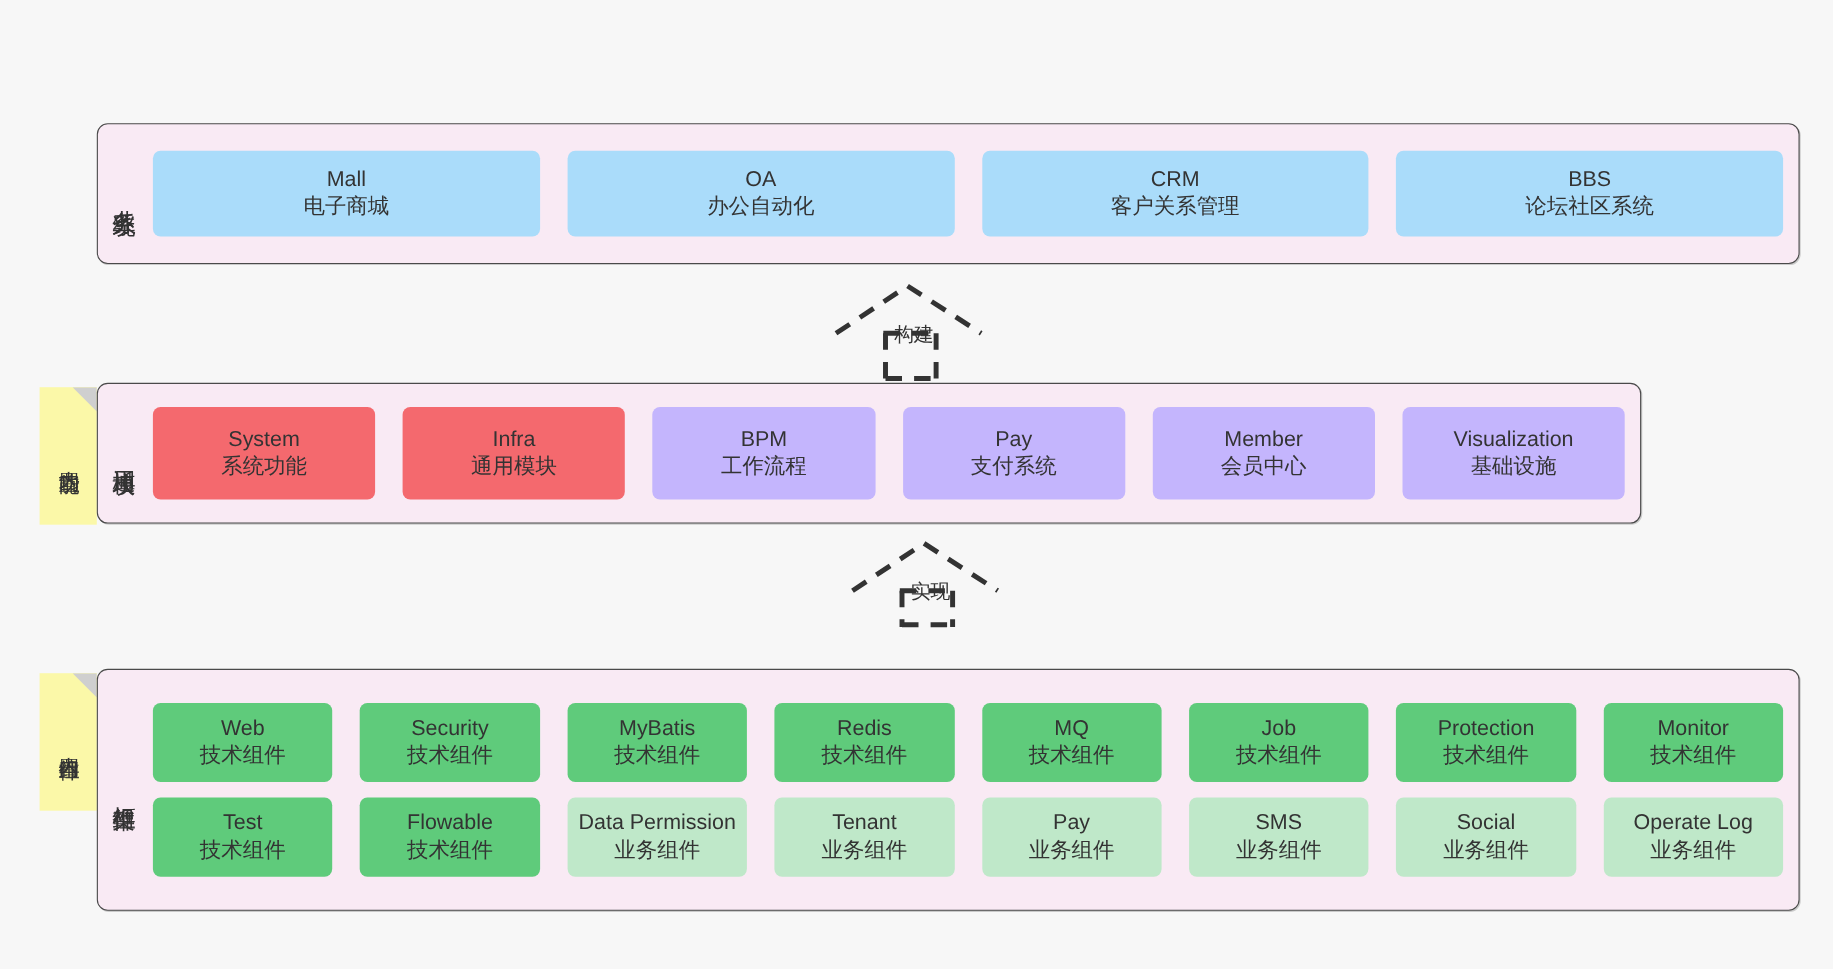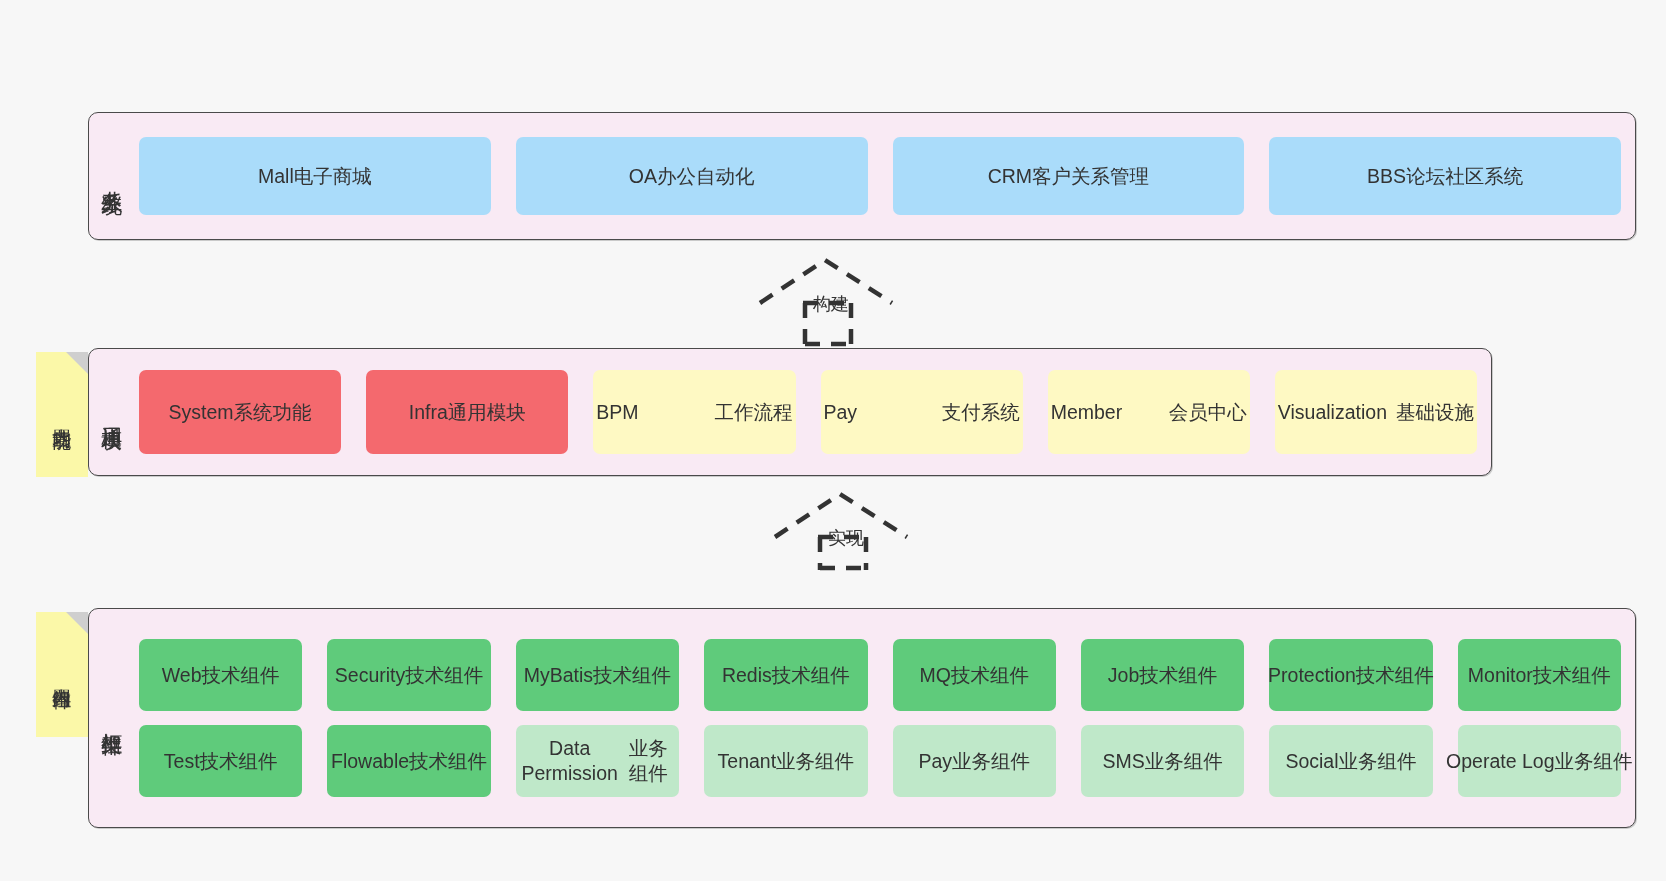--- a/index.html
+++ b/index.html
@@ -63,42 +63,42 @@
     flex-direction: row;
     gap: 25px;
   }
 
   
   .card {
     flex: 1 1 0;
     min-width: 0;
     border-radius: 7px;
     display: flex;
-    flex-direction: row;
+    flex-direction: column;
     align-items: center;
     justify-content: center;
     text-align: center;
     font-size: 19.5px;
     line-height: 1.26;
     color: #333333;
     padding: 4px 3px;
     box-sizing: border-box;
     user-select: none;
   }
   .card .ln { display: block; white-space: nowrap; }
   .card.wrap .ln { white-space: normal; }
 
   .h-biz   { height: 78px; }
   .h-mod   { height: 84px; }
   .h-comp  { height: 72px; }
 
   
   .c-blue        { background: #aadcfa; }
   .c-red         { background: #f4696e; }
-  .c-pink        { background: #fef9c3; justify-content: space-between; }
+  .c-pink        { background: #c4b5fd; }
   .c-green       { background: #5fcb7b; }
   .c-green-light { background: #bfe8c9; }
 
   
   .note {
     position: absolute;
     box-sizing: border-box;
     background: #fbf8a8;
     color: #333333;
     font-size: 19px;

